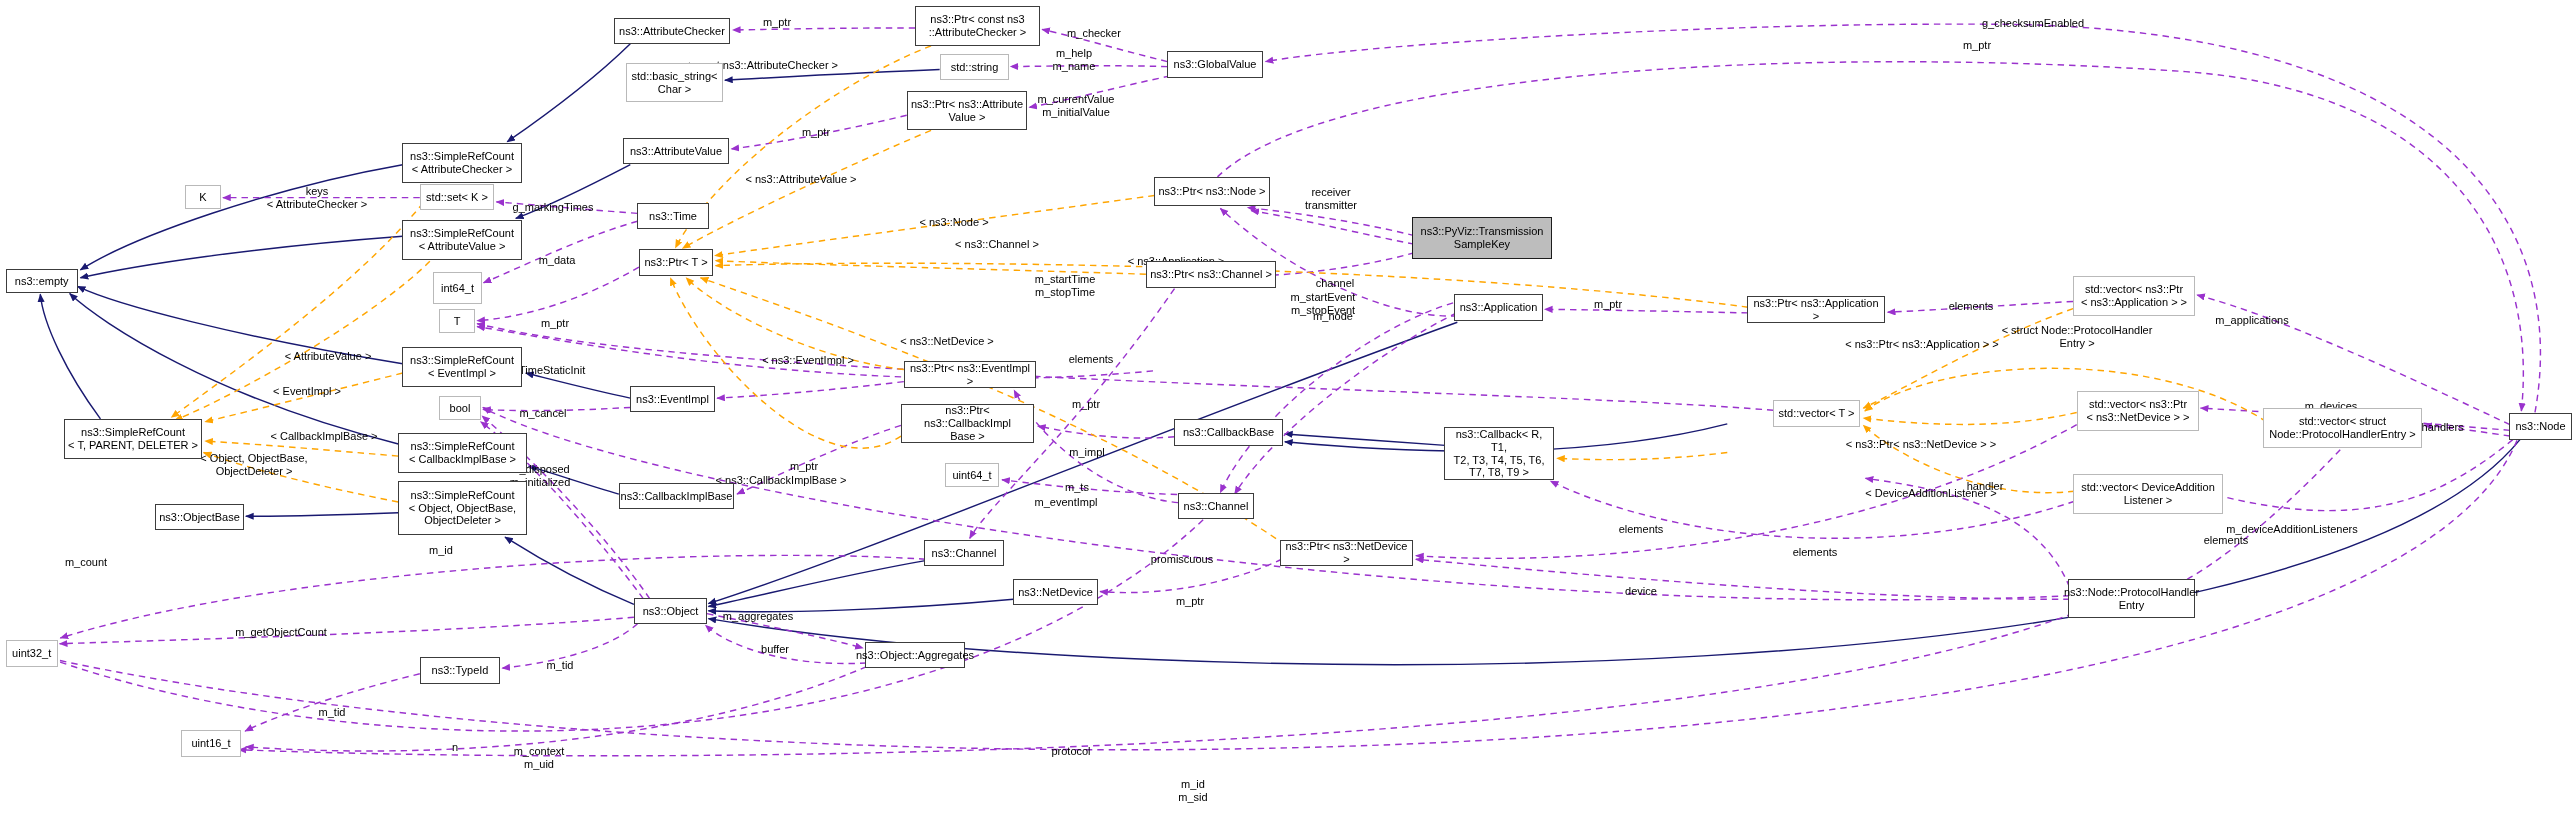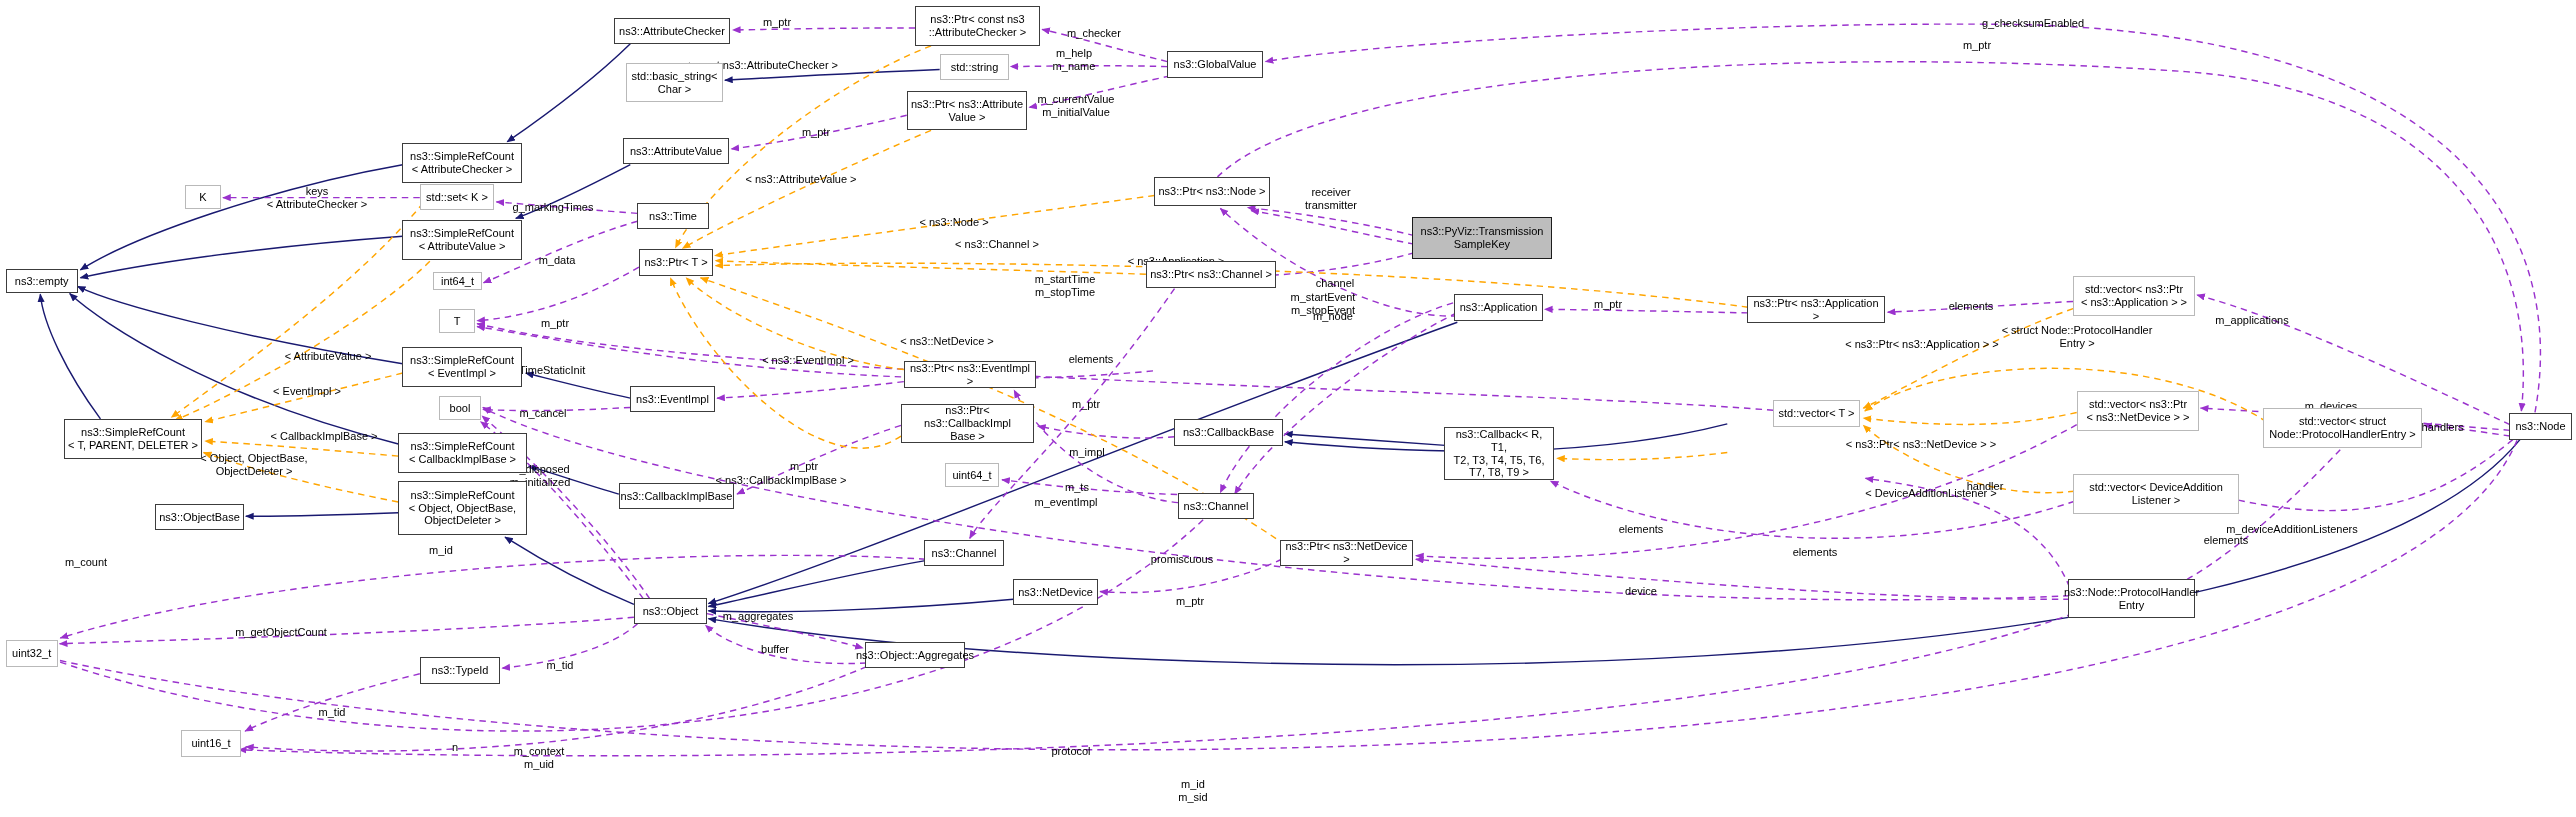--- a/index.html
+++ b/index.html
@@ -137,21 +137,21 @@
     <div class="node" style="left: 398px; top: 481px; width: 129px; height: 54px;">ns3::SimpleRefCount
 &lt; Object, ObjectBase,
 ObjectDeleter &gt;</div>
     <div class="node" style="left: 155px; top: 504px; width: 89px; height: 26px;">ns3::ObjectBase</div>
     <div class="node" style="left: 614px; top: 18px; width: 116px; height: 26px;">ns3::AttributeChecker</div>
     <div class="node std" style="left: 626px; top: 63px; width: 97px; height: 39px;">std::basic_string&lt;
 Char &gt;</div>
     <div class="node" style="left: 623px; top: 138px; width: 106px; height: 26px;">ns3::AttributeValue</div>
     <div class="node" style="left: 637px; top: 203px; width: 72px; height: 26px;">ns3::Time</div>
     <div class="node" style="left: 639px; top: 249px; width: 74px; height: 27px;">ns3::Ptr&lt; T &gt;</div>
-    <div class="node std" style="left: 433px; top: 272px; width: 49px; height: 18px;">int64_t</div>
+    <div class="node std" style="left: 433px; top: 272px; width: 49px; height: 32px;">int64_t</div>
     <div class="node std" style="left: 439px; top: 309px; width: 36px; height: 24px;">T</div>
     <div class="node std" style="left: 439px; top: 396px; width: 42px; height: 24px;">bool</div>
     <div class="node" style="left: 630px; top: 386px; width: 85px; height: 26px;">ns3::EventImpl</div>
     <div class="node" style="left: 619px; top: 483px; width: 115px; height: 26px;">ns3::CallbackImplBase</div>
     <div class="node" style="left: 915px; top: 5.7px; width: 125px; height: 40px;">ns3::Ptr&lt; const ns3
 ::AttributeChecker &gt;</div>
     <div class="node std" style="left: 940px; top: 54px; width: 69px; height: 26px;">std::string</div>
     <div class="node" style="left: 907px; top: 91px; width: 120px; height: 39px;">ns3::Ptr&lt; ns3::Attribute
 Value &gt;</div>
     <div class="node" style="left: 1167px; top: 51px; width: 96px; height: 27px;">ns3::GlobalValue</div>
@@ -170,21 +170,21 @@
     <div class="node std" style="left: 1773px; top: 400px; width: 87px; height: 27px;">std::vector&lt; T &gt;</div>
     <div class="node" style="left: 1444px; top: 427px; width: 110px; height: 53px;">ns3::Callback&lt; R, T1,
 T2, T3, T4, T5, T6,
 T7, T8, T9 &gt;</div>
     <div class="node std" style="left: 2073px; top: 276px; width: 122px; height: 40px;">std::vector&lt; ns3::Ptr
 &lt; ns3::Application &gt; &gt;</div>
     <div class="node std" style="left: 2077px; top: 391px; width: 122px; height: 40px;">std::vector&lt; ns3::Ptr
 &lt; ns3::NetDevice &gt; &gt;</div>
     <div class="node std" style="left: 2263px; top: 408px; width: 159px; height: 40px;">std::vector&lt; struct
 Node::ProtocolHandlerEntry &gt;</div>
-    <div class="node std" style="left: 2073px; top: 474px; width: 166px; height: 40px;">std::vector&lt; DeviceAddition
+    <div class="node std" style="left: 2073px; top: 474px; width: 150px; height: 40px;">std::vector&lt; DeviceAddition
 Listener &gt;</div>
     <div class="node" style="left: 2509px; top: 413px; width: 63px; height: 27px;">ns3::Node</div>
     <div class="node" style="left: 2068px; top: 579px; width: 127px; height: 39px;">ns3::Node::ProtocolHandler
 Entry</div>
     <div class="node" style="left: 634px; top: 598px; width: 73px; height: 26px;">ns3::Object</div>
     <div class="node" style="left: 865px; top: 642px; width: 100px; height: 26px;">ns3::Object::Aggregates</div>
     <div class="node" style="left: 1013px; top: 579px; width: 85px; height: 26px;">ns3::NetDevice</div>
     <div class="node" style="left: 924px; top: 540px; width: 80px; height: 26px;">ns3::Channel</div>
     <div class="node" style="left: 1280px; top: 540px; width: 133px; height: 26px;">ns3::Ptr&lt; ns3::NetDevice &gt;</div>
     <div class="node std" style="left: 5.7px; top: 640px; width: 52px; height: 26.5px;">uint32_t</div>

